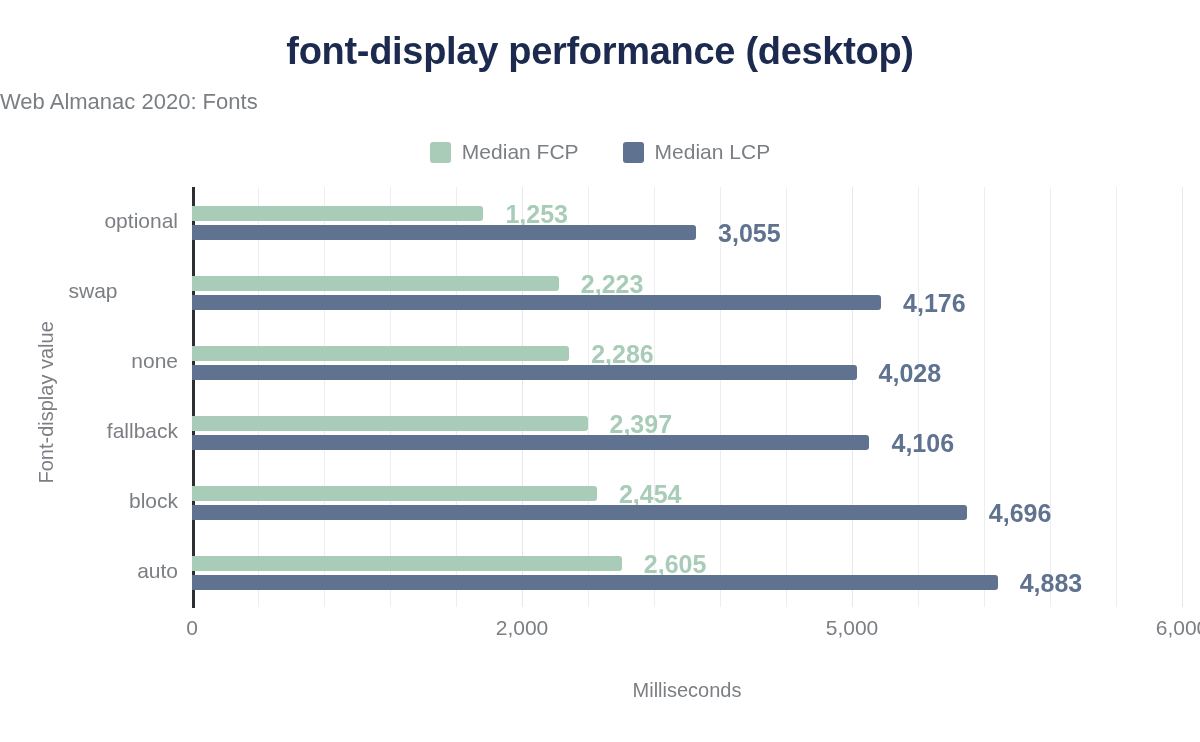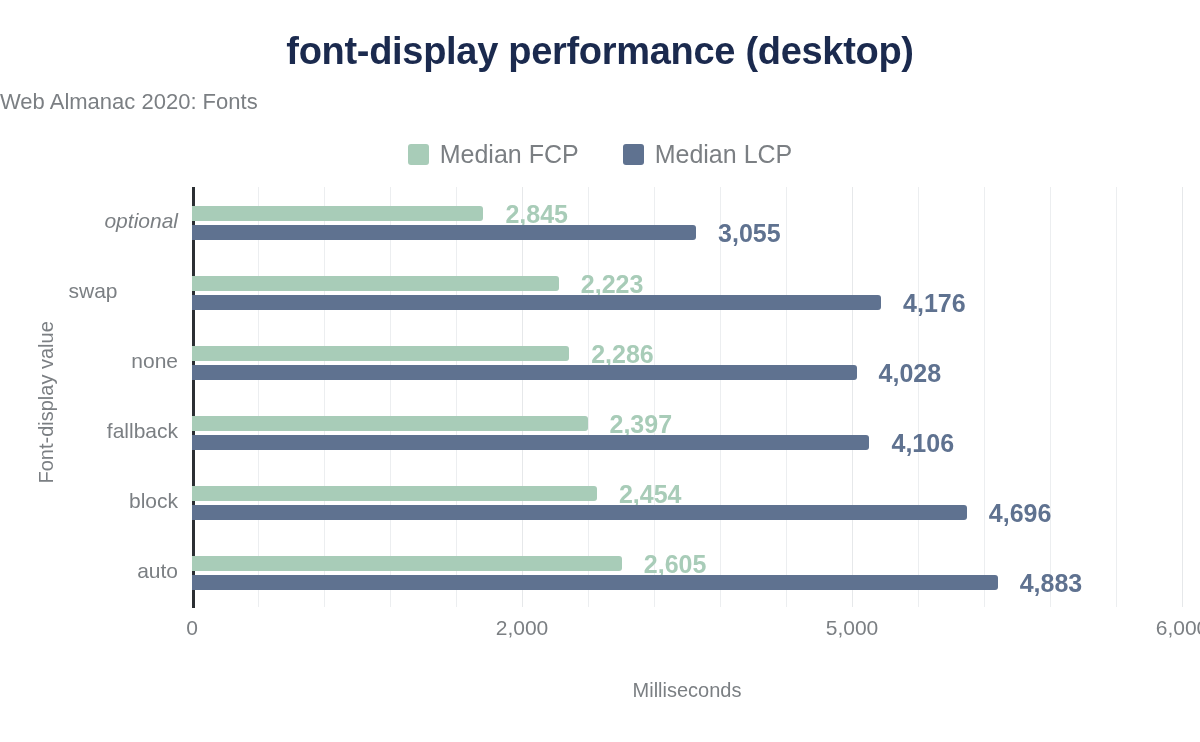--- a/index.html
+++ b/index.html
@@ -58,21 +58,21 @@
     align-items: center;
     gap: 11px;
   }
   .legend-swatch {
     width: 21px;
     height: 21px;
     border-radius: 3px;
     display: block;
   }
   .legend-label {
-    font-size: 25px;
+    font-size: 21px;
     color: #7b7f83;
     white-space: nowrap;
   }
 
   
   
   .plot {
     position: absolute;
     left: 192px;
     top: 187px;
@@ -178,21 +178,21 @@
       <span class="legend-swatch" id="sw0" style="background: rgb(168, 204, 184);"></span>
       <span class="legend-label">Median FCP</span>
     </div>
     <div class="legend-item">
       <span class="legend-swatch" id="sw1" style="background: rgb(95, 114, 144);"></span>
       <span class="legend-label">Median LCP</span>
     </div>
   </div>
 
   <div class="cat-labels">
-      <div class="cat-label" style="top: 22px; font-style: italic;">optional</div>
+      <div class="cat-label" style="top: 22px;">optional</div>
       <div class="cat-label" style="top: 92px; text-align: center;">swap</div>
       <div class="cat-label" style="top: 232px;">fallback</div>
       <div class="cat-label" style="top: 162px;">none</div>
       <div class="cat-label" style="top: 302px;">block</div>
       <div class="cat-label" style="top: 372px;">auto</div>
     </div>
 
   <div class="y-axis-line"></div>
 
   <div class="plot">
@@ -208,21 +208,21 @@
         <div class="gridline" style="left: 594px;"></div>
         <div class="gridline major" style="left: 660px;"></div>
         <div class="gridline" style="left: 726px;"></div>
         <div class="gridline" style="left: 792px;"></div>
         <div class="gridline" style="left: 858px;"></div>
         <div class="gridline" style="left: 924px;"></div>
         <div class="gridline major" style="left: 990px;"></div>
       </div>
     <div class="bars">
         <div class="bar" style="width: 291.39px; top: 19px; background: rgb(168, 204, 184);"></div>
-        <div class="bar-label" style="left: 313.39px; top: 14.5px; color: rgb(168, 204, 184);">2,845</div>
+        <div class="bar-label" style="left: 313.39px; top: 14.5px; color: rgb(168, 204, 184);">1,253</div>
         <div class="bar" style="width: 504.075px; top: 38px; background: rgb(95, 114, 144);"></div>
         <div class="bar-label" style="left: 526.075px; top: 33.5px; color: rgb(95, 114, 144);">3,055</div>
         <div class="bar" style="width: 366.795px; top: 89px; background: rgb(168, 204, 184);"></div>
         <div class="bar-label" style="left: 388.795px; top: 84.5px; color: rgb(168, 204, 184);">2,223</div>
         <div class="bar" style="width: 689.04px; top: 108px; background: rgb(95, 114, 144);"></div>
         <div class="bar-label" style="left: 711.04px; top: 103.5px; color: rgb(95, 114, 144);">4,176</div>
         <div class="bar" style="width: 377.19px; top: 159px; background: rgb(168, 204, 184);"></div>
         <div class="bar-label" style="left: 399.19px; top: 154.5px; color: rgb(168, 204, 184);">2,286</div>
         <div class="bar" style="width: 664.62px; top: 178px; background: rgb(95, 114, 144);"></div>
         <div class="bar-label" style="left: 686.62px; top: 173.5px; color: rgb(95, 114, 144);">4,028</div>

